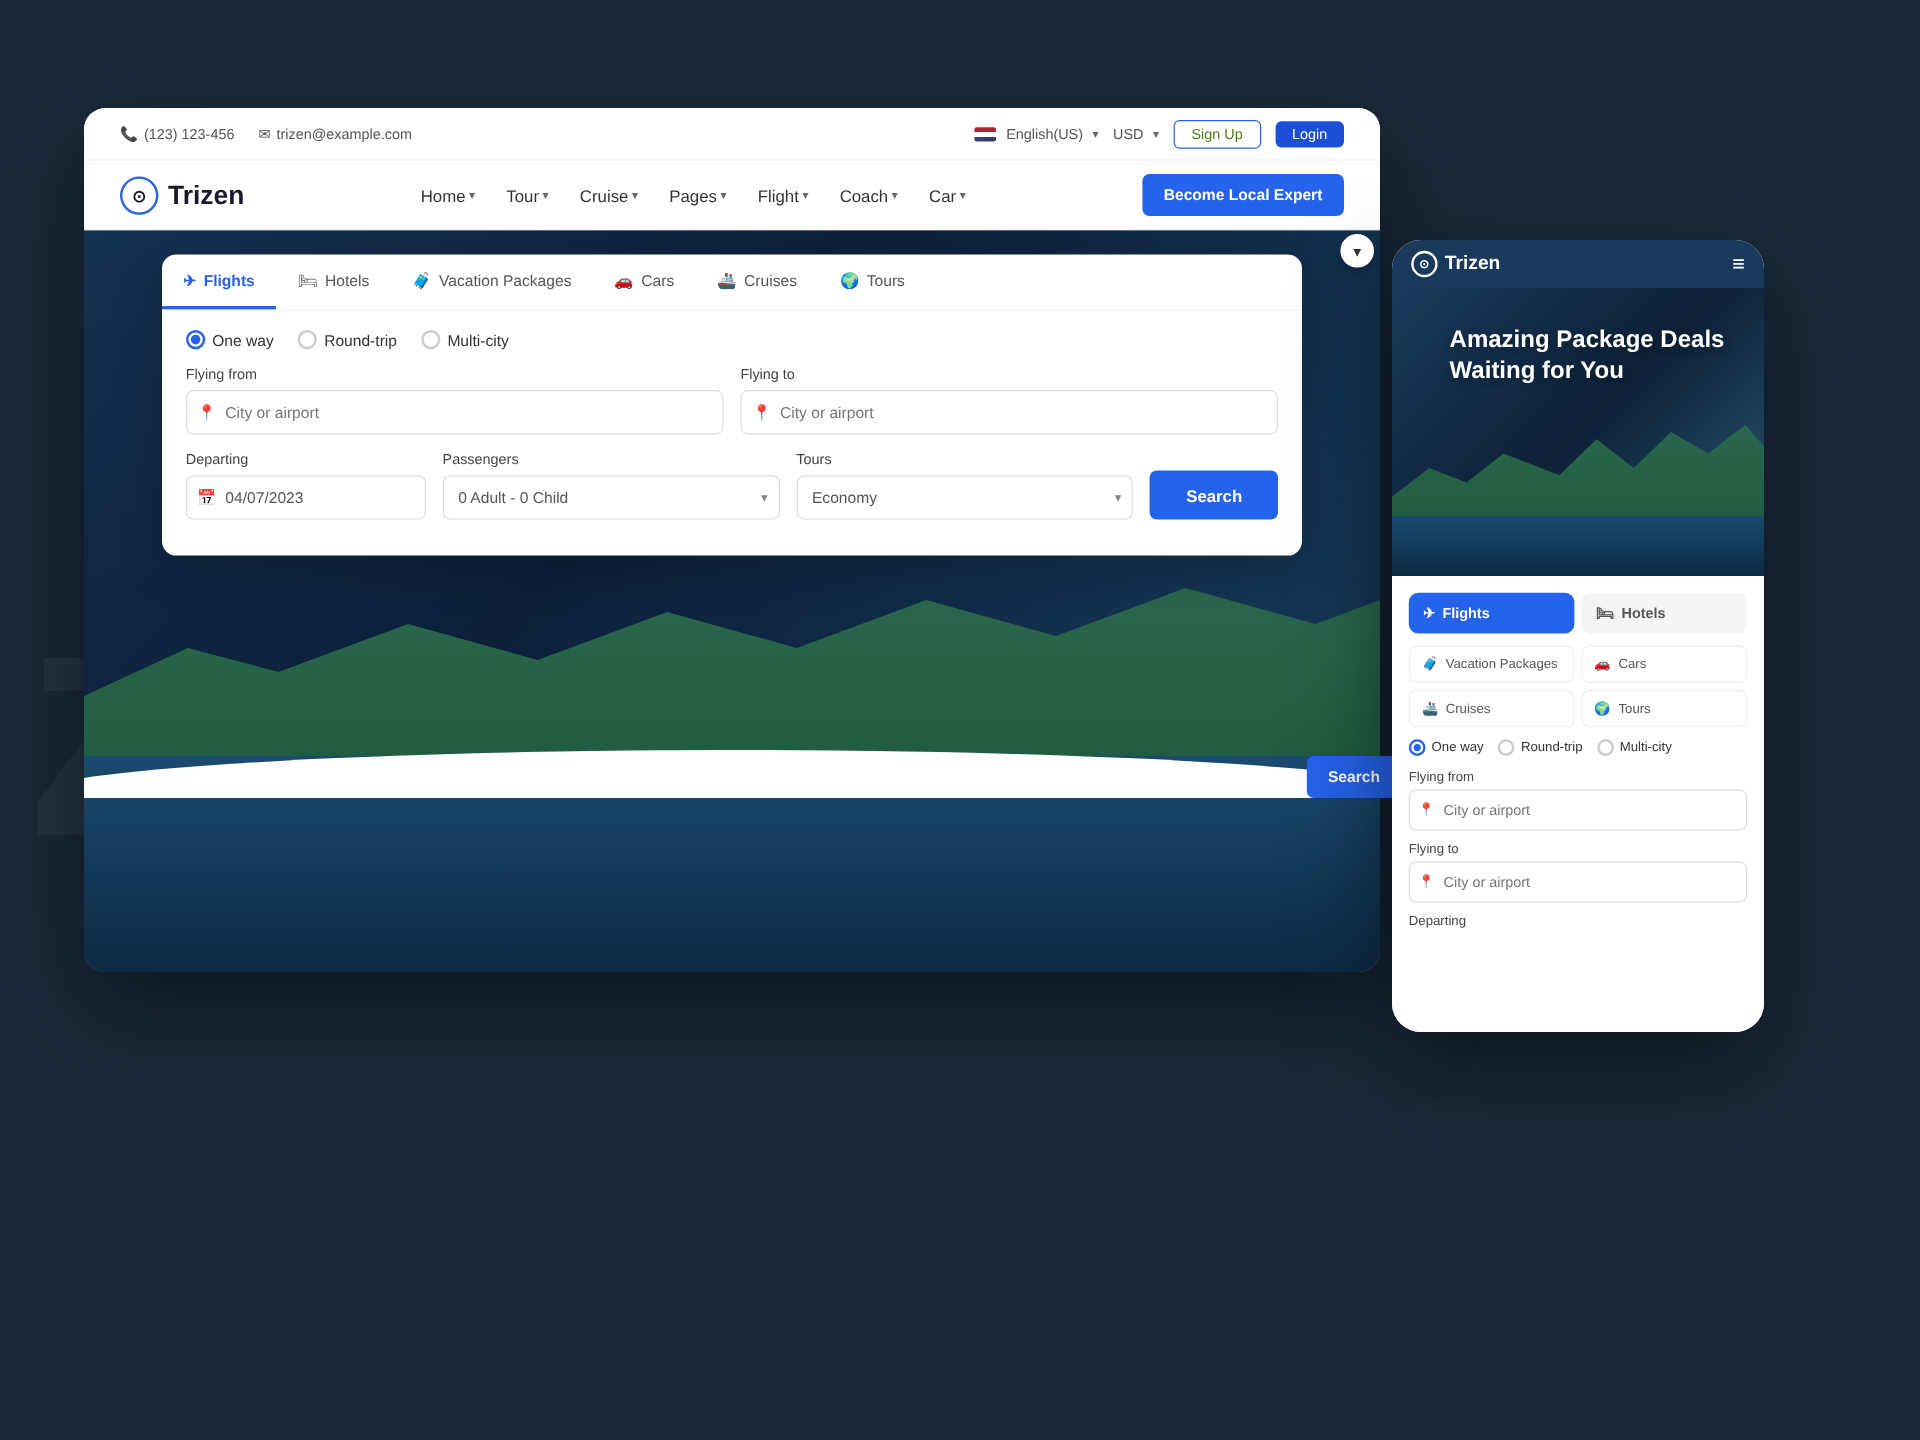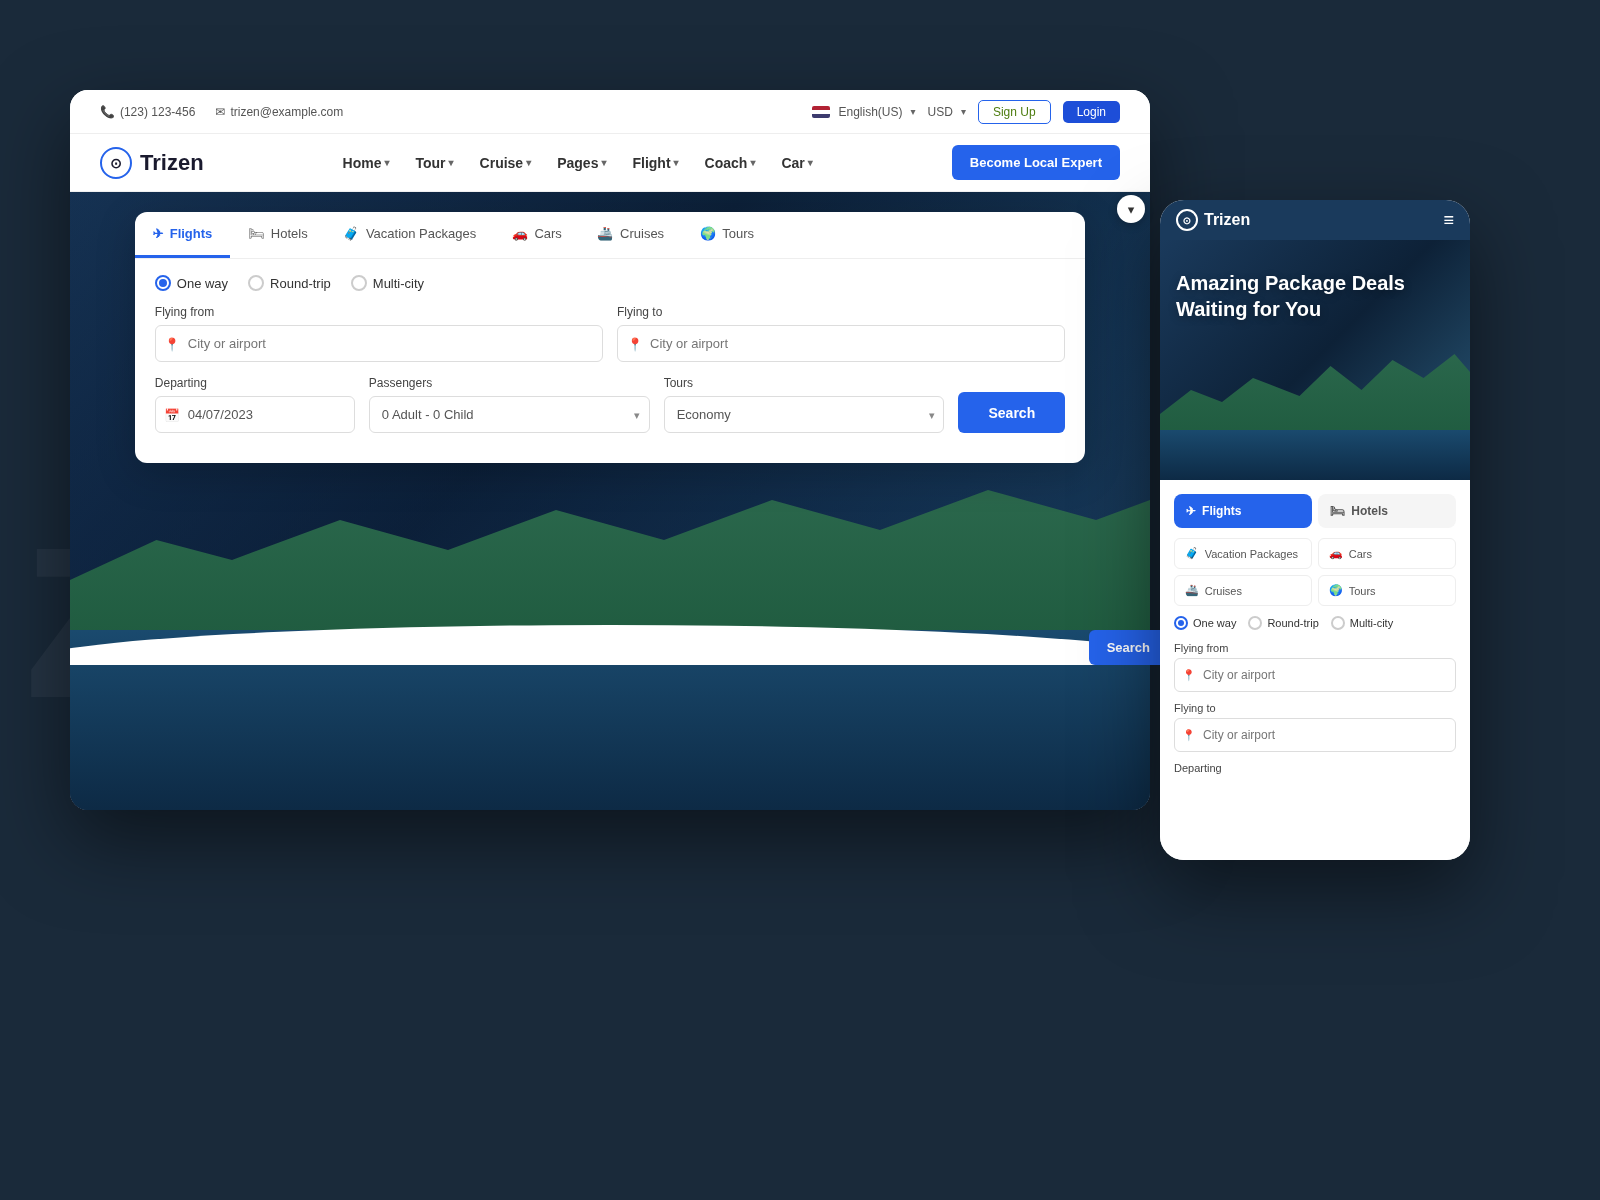--- a/index.html
+++ b/index.html
@@ -139,21 +139,20 @@
       gap: 6px;
       font-size: 14px;
       color: #333;
     }
     .nav-item {
       padding: 6px 10px;
       cursor: pointer;
       display: flex;
       align-items: center;
       gap: 3px;
-      font-weight: bold;
     }
     .chevron { font-size: 10px; color: #666; }
     .btn-expert {
       background: #2563eb;
       color: #fff;
       border: none;
       padding: 10px 18px;
       border-radius: 6px;
       font-size: 13px;
       font-weight: 600;
@@ -444,20 +443,21 @@
     }
     .mobile-hero-title {
       position: relative;
       z-index: 5;
       color: #fff;
       font-size: 20px;
       font-weight: 800;
       padding: 30px 16px 0;
       text-shadow: 0 2px 8px rgba(0,0,0,0.3);
       line-height: 1.3;
+      margin-left: 32px;
     }
 
     
     .mobile-search {
       background: #fff;
       padding: 14px;
       overflow-y: auto;
       height: calc(660px - 40px - 240px);
     }
 

